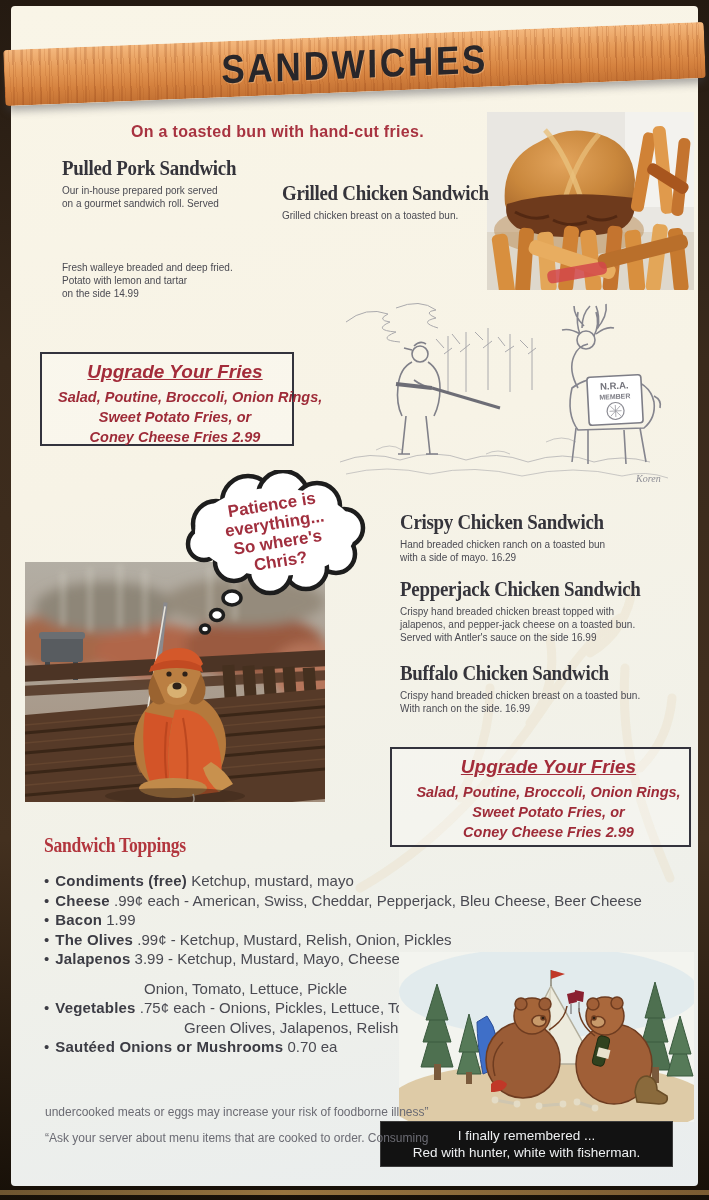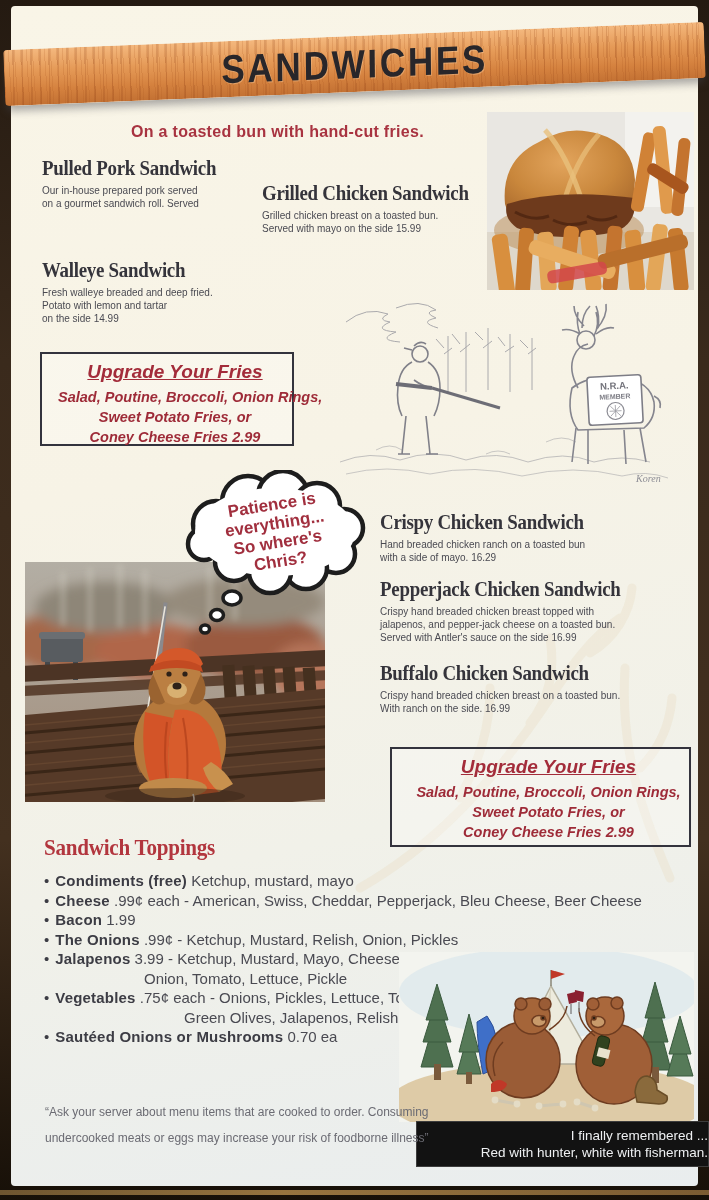--- a/index.html
+++ b/index.html
@@ -29,59 +29,59 @@
   }
   .plank-title{
     font-size:40px;font-weight:800;color:#28262a;letter-spacing:3px;
     transform:scaleX(.88) skewX(-2deg);
     text-shadow:1px 1px 0 rgba(255,220,180,.35);
   }
 
   .subtitle{position:absolute;left:131px;top:123px;font-size:16px;font-weight:bold;color:#a83340;letter-spacing:.3px;}
 
   
-  .mi{position:absolute;}
+  .mi{position:absolute;margin-left:20px;}
   .mh{font-family:"Liberation Serif",serif;font-weight:bold;color:#35343b;font-size:21px;letter-spacing:-.3px;white-space:nowrap;}
   .mh .mh-in{display:inline-block;transform:scaleX(.9);transform-origin:left;}
   .md{margin-top:3px;font-size:10px;color:#4a4a52;line-height:1.32;}
   .md span{display:block;white-space:nowrap;}
 
   
   .upbox{
     position:absolute;border:2px solid #33333d;background:rgba(255,255,255,.25);
     text-align:center;color:#9e2b38;padding-left:16px;
   }
   .upbox .uptitle{
     font-size:19px;font-weight:bold;font-style:italic;text-decoration:underline;
     margin-top:7px;margin-bottom:4px;color:#a32c3a;white-space:nowrap;
   }
   .upbox .upline{display:block;font-size:14.5px;font-weight:bold;font-style:italic;line-height:1.38;white-space:nowrap;}
 
   
   .toppings-head{
     position:absolute;left:44px;top:834px;
-    font-family:"Liberation Serif",serif;font-weight:bold;font-size:24px;color:#b2363e;letter-spacing:-.3px;
+    font-family:"Liberation Serif",serif;font-weight:bold;font-size:20px;color:#b2363e;letter-spacing:-.3px;
   }
   .toppings-head .mh-in{display:inline-block;transform:scaleX(.88);transform-origin:left;}
   .toplist{position:absolute;left:44px;top:871px;width:520px;display:flex;flex-direction:column;}
   .toprow{font-size:15px;color:#4a4a52;line-height:1.3;white-space:nowrap;}
   .toprow .bull{margin-right:6px;color:#3c3c44;}
   .toprow .tname{font-weight:bold;color:#3c3c44;letter-spacing:.2px;}
   .toprow .trest2{display:block;white-space:nowrap;}
-  .pad100{padding-left:100px;}
+  .pad100{padding-left:100px;margin-top:10px;}
   .pad140{padding-left:140px;}
 
   .footer-note{position:absolute;left:45px;top:1100px;font-size:12px;color:#6b6b73;line-height:2.15;}
   .footer-note span{display:block;white-space:nowrap;}
 
   
   .photo{position:absolute;overflow:hidden;}
   .caption-bar{
-    position:absolute;left:416px;top:1121px;width:291px;height:44px;background:#121212;border:1px solid #3c3c3c;
-    color:#eef0f2;font-size:13.5px;text-align:right;display:flex;flex-direction:column;justify-content:center;gap:2px;
+    position:absolute;left:380px;top:1121px;width:291px;height:44px;background:#121212;border:1px solid #3c3c3c;
+    color:#eef0f2;font-size:13.5px;text-align:center;display:flex;flex-direction:column;justify-content:center;gap:2px;
   }
   .caption-bar span{display:block;white-space:nowrap;}
 
   .watermark{position:absolute;left:340px;top:548px;opacity:.7;pointer-events:none;}
 
   .bubble-wrap{position:absolute;left:176px;top:470px;}
 </style>
 </head>
 <body>
 
@@ -139,26 +139,24 @@
     <div class="md">
       <span>Our in-house prepared pork served</span>
       <span>on a gourmet sandwich roll. Served</span>
     </div>
   </div>
 
   <div class="mi" style="left:262px;top:181px;">
     <div class="mh"><span class="mh-in">Grilled Chicken Sandwich</span></div>
     <div class="md">
       <span>Grilled chicken breast on a toasted bun.</span>
-      <span>Served with mayo on the side 15.99</span>
     </div>
   </div>
 
   <div class="mi" style="left:42px;top:258px;">
-    <div class="mh"><span class="mh-in">Walleye Sandwich</span></div>
     <div class="md">
       <span>Fresh walleye breaded and deep fried.</span>
       <span>Potato with lemon and tartar</span>
       <span>on the side  14.99</span>
     </div>
   </div>
 
   <div class="upbox" style="left:40px;top:352px;width:234px;height:90px;">
     <div class="uptitle">Upgrade Your Fries</div>
     <span class="upline">Salad, Poutine, Broccoli, Onion Rings,</span>
@@ -385,21 +383,21 @@
     <div class="toprow">
       <span class="bull">•</span><span class="tname">Condiments (free)</span> <span class="trest">Ketchup, mustard, mayo</span>
     </div>
     <div class="toprow">
       <span class="bull">•</span><span class="tname">Cheese</span> <span class="trest">.99¢ each  - American, Swiss, Cheddar, Pepperjack, Bleu Cheese, Beer Cheese</span>
     </div>
     <div class="toprow">
       <span class="bull">•</span><span class="tname">Bacon</span> <span class="trest">1.99</span>
     </div>
     <div class="toprow">
-      <span class="bull">•</span><span class="tname">The Onions</span> <span class="trest">.99¢  - Ketchup, Mustard, Relish, Onion, Pickles</span>
+      <span class="bull">•</span><span class="tname">The Olives</span> <span class="trest">.99¢  - Ketchup, Mustard, Relish, Onion, Pickles</span>
     </div>
     <div class="toprow">
       <span class="bull">•</span><span class="tname">Jalapenos</span> <span class="trest">3.99 - Ketchup, Mustard, Mayo, Cheese,</span>
       <span class="trest2 pad100">Onion, Tomato, Lettuce, Pickle</span>
     </div>
     <div class="toprow">
       <span class="bull">•</span><span class="tname">Vegetables</span> <span class="trest">.75¢ each - Onions, Pickles, Lettuce, Tomato,</span>
       <span class="trest2 pad140">Green Olives, Jalapenos, Relish</span>
     </div>
     <div class="toprow">
@@ -499,16 +497,16 @@
       <path d="M236 140 q2 -16 12 -16 q10 2 10 14 l10 6 q2 8 -8 8 l-22 -2 z" fill="#8a6a3c" stroke="#6a4e28" stroke-width="1.5"></path>
     </svg>
   </div>
 
   <div class="caption-bar">
     <span>I finally remembered ...</span>
     <span>Red with hunter, white with fisherman.</span>
   </div>
 
   <div class="footer-note">
+    <span>undercooked meats or eggs may increase your risk of foodborne illness”</span>
     <span>“Ask your server about menu items that are cooked to order.  Consuming</span>
-    <span>undercooked meats or eggs may increase your risk of foodborne illness”</span>
   </div>
 </div>
 
 </body></html>

